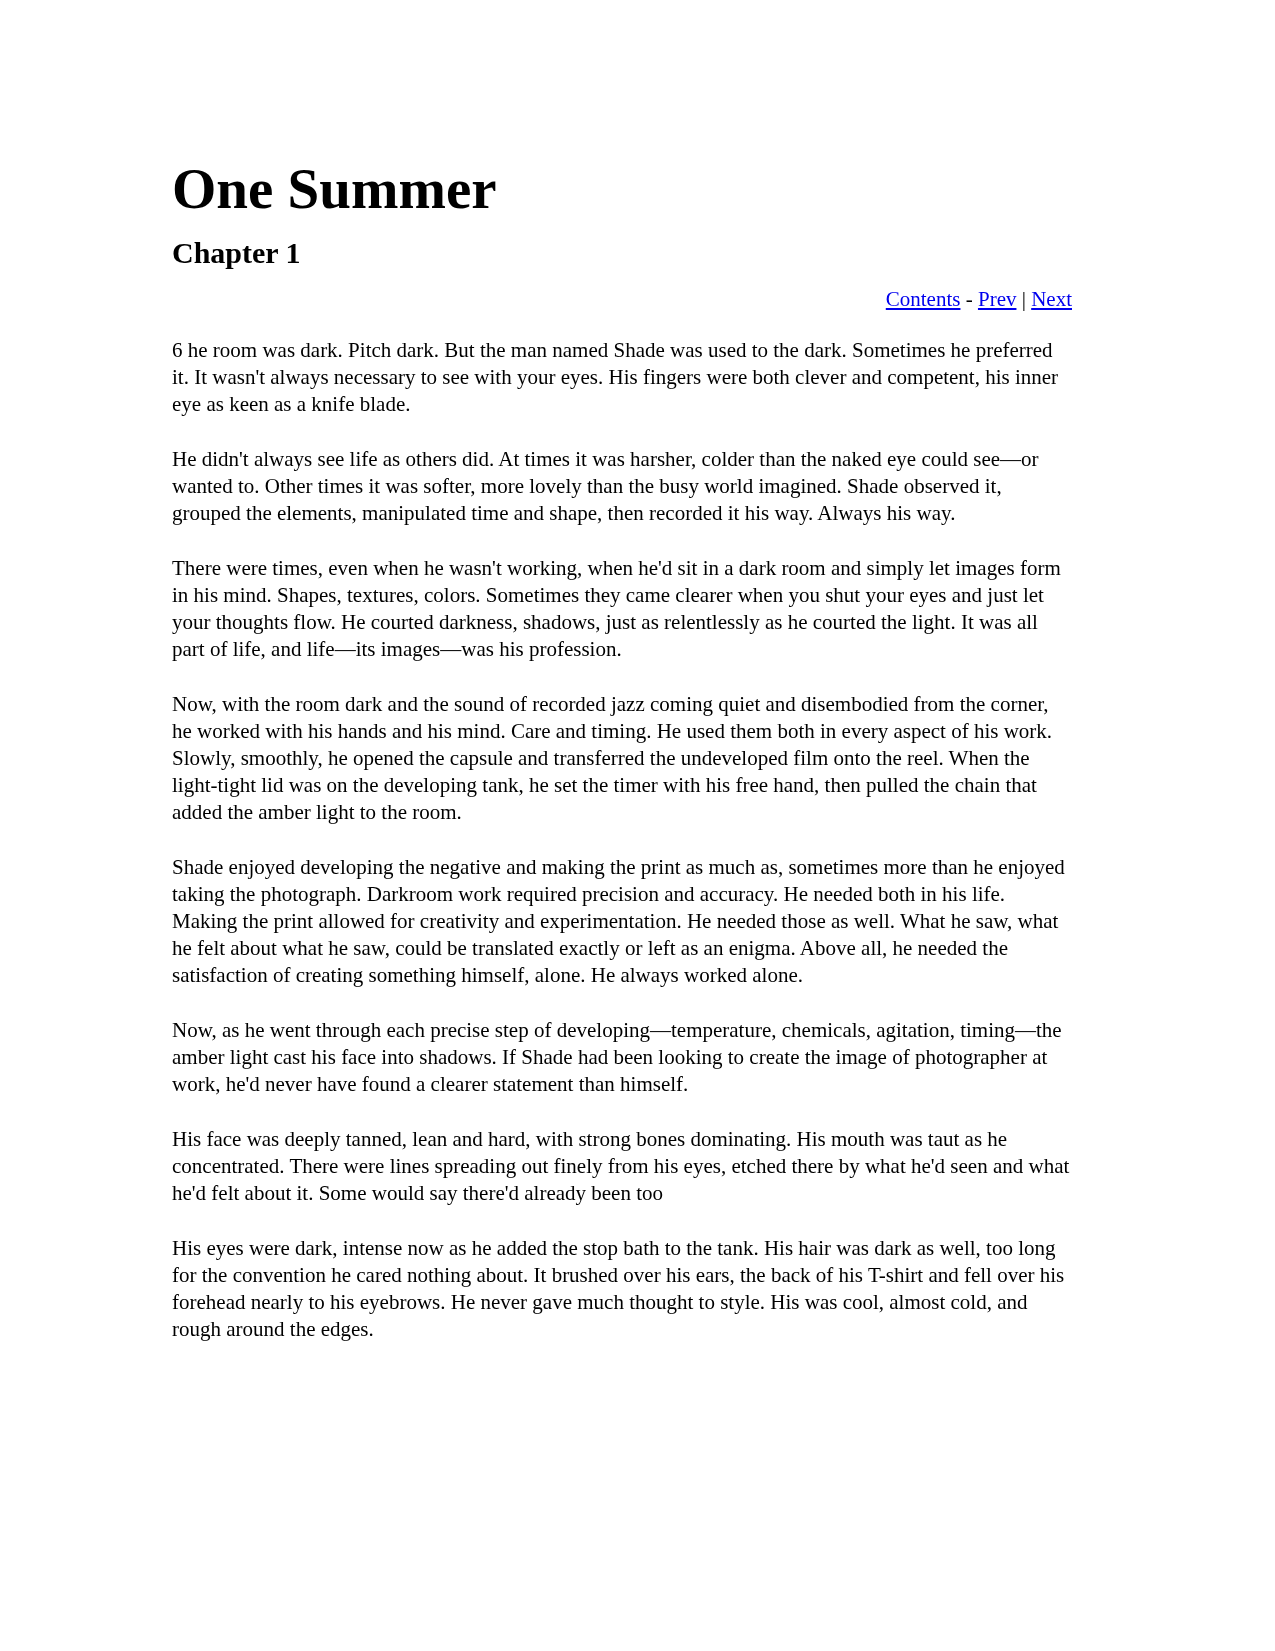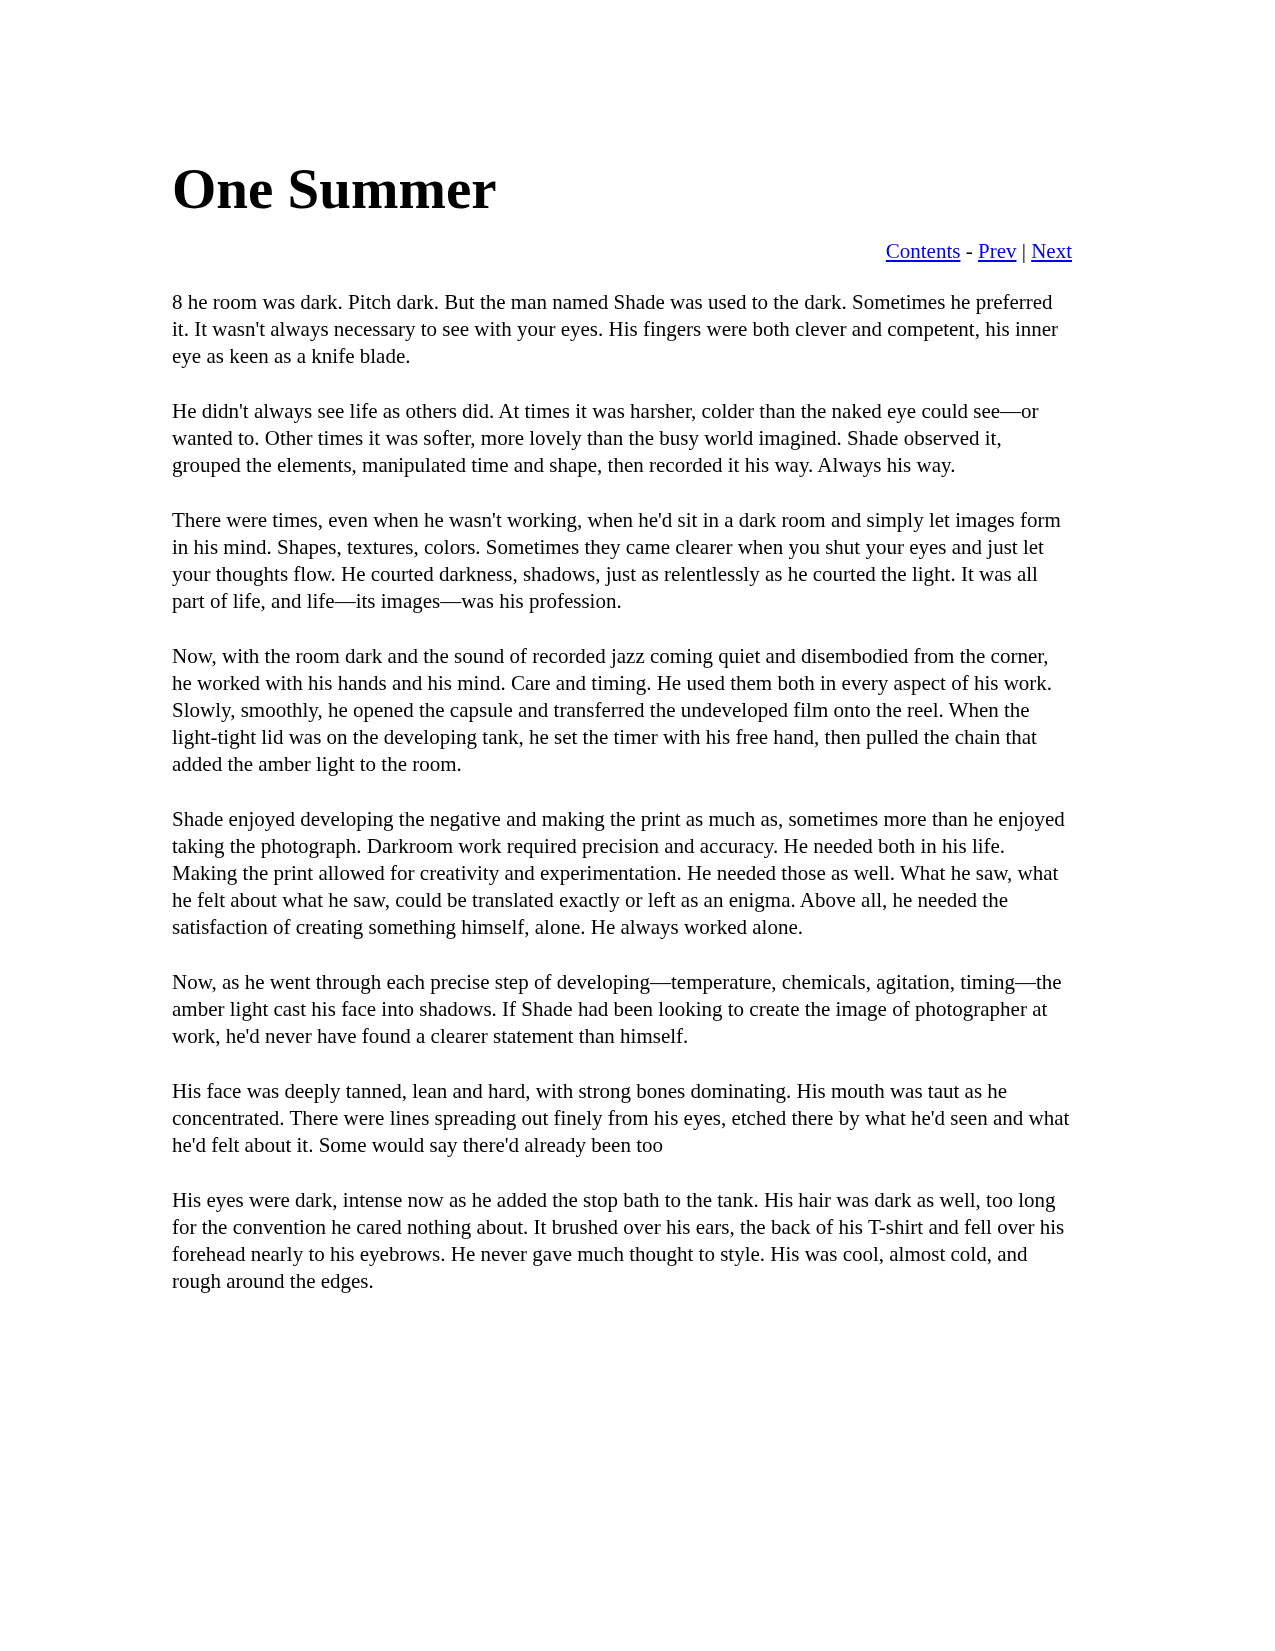--- a/index.html
+++ b/index.html
@@ -58,25 +58,26 @@
   .content p:first-child {
     margin-top: 24px;
   }
 </style>
 </head>
 <body>
 
 <div class="page">
   <h1 class="book-title">One Summer</h1>
 
+  <h2 class="chapter-heading">Chapter 1</h2>
 
   <div class="nav"><a href="#" class="navlink">Contents</a><span> - </span><a href="#" class="navlink">Prev</a><span> | </span><a href="#" class="navlink">Next</a></div>
 
   <div class="content">
-      <p>8 he room was dark. Pitch dark. But the man named Shade was used to the dark. Sometimes he preferred it. It wasn't always necessary to see with your eyes. His fingers were both clever and competent, his inner eye as keen as a knife blade.</p>
+      <p>6 he room was dark. Pitch dark. But the man named Shade was used to the dark. Sometimes he preferred it. It wasn't always necessary to see with your eyes. His fingers were both clever and competent, his inner eye as keen as a knife blade.</p>
       <p>He didn't always see life as others did. At times it was harsher, colder than the naked eye could see—or wanted to. Other times it was softer, more lovely than the busy world imagined. Shade observed it, grouped the elements, manipulated time and shape, then recorded it his way. Always his way.</p>
       <p>There were times, even when he wasn't working, when he'd sit in a dark room and simply let images form in his mind. Shapes, textures, colors. Sometimes they came clearer when you shut your eyes and just let your thoughts flow. He courted darkness, shadows, just as relentlessly as he courted the light. It was all part of life, and life—its images—was his profession.</p>
       <p>Now, with the room dark and the sound of recorded jazz coming quiet and disembodied from the corner, he worked with his hands and his mind. Care and timing. He used them both in every aspect of his work. Slowly, smoothly, he opened the capsule and transferred the undeveloped film onto the reel. When the light-tight lid was on the developing tank, he set the timer with his free hand, then pulled the chain that added the amber light to the room.</p>
       <p>Shade enjoyed developing the negative and making the print as much as, sometimes more than he enjoyed taking the photograph. Darkroom work required precision and accuracy. He needed both in his life. Making the print allowed for creativity and experimentation. He needed those as well. What he saw, what he felt about what he saw, could be translated exactly or left as an enigma. Above all, he needed the satisfaction of creating something himself, alone. He always worked alone.</p>
       <p>Now, as he went through each precise step of developing—temperature, chemicals, agitation, timing—the amber light cast his face into shadows. If Shade had been looking to create the image of photographer at work, he'd never have found a clearer statement than himself.</p>
       <p>His face was deeply tanned, lean and hard, with strong bones dominating. His mouth was taut as he concentrated. There were lines spreading out finely from his eyes, etched there by what he'd seen and what he'd felt about it. Some would say there'd already been too</p>
       <p>His eyes were dark, intense now as he added the stop bath to the tank. His hair was dark as well, too long for the convention he cared nothing about. It brushed over his ears, the back of his T-shirt and fell over his forehead nearly to his eyebrows. He never gave much thought to style. His was cool, almost cold, and rough around the edges.</p>
     </div>
 </div>
 

